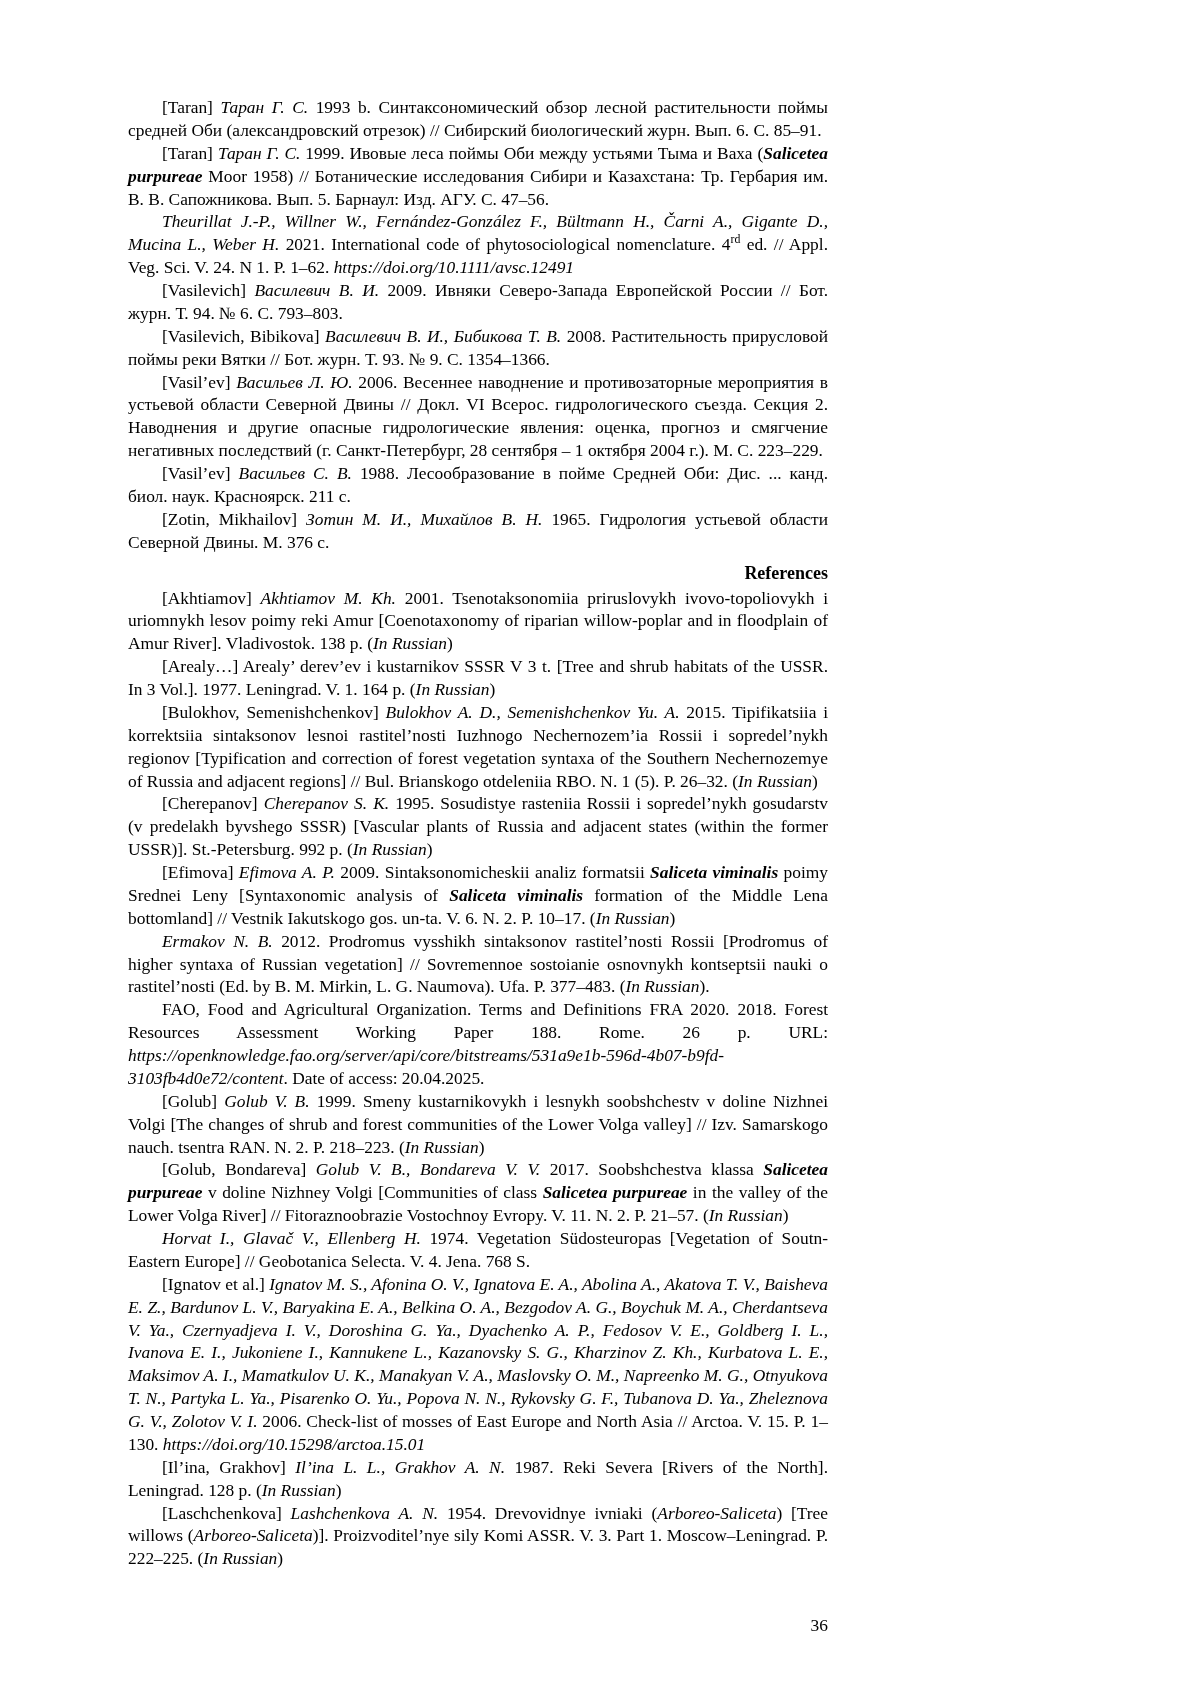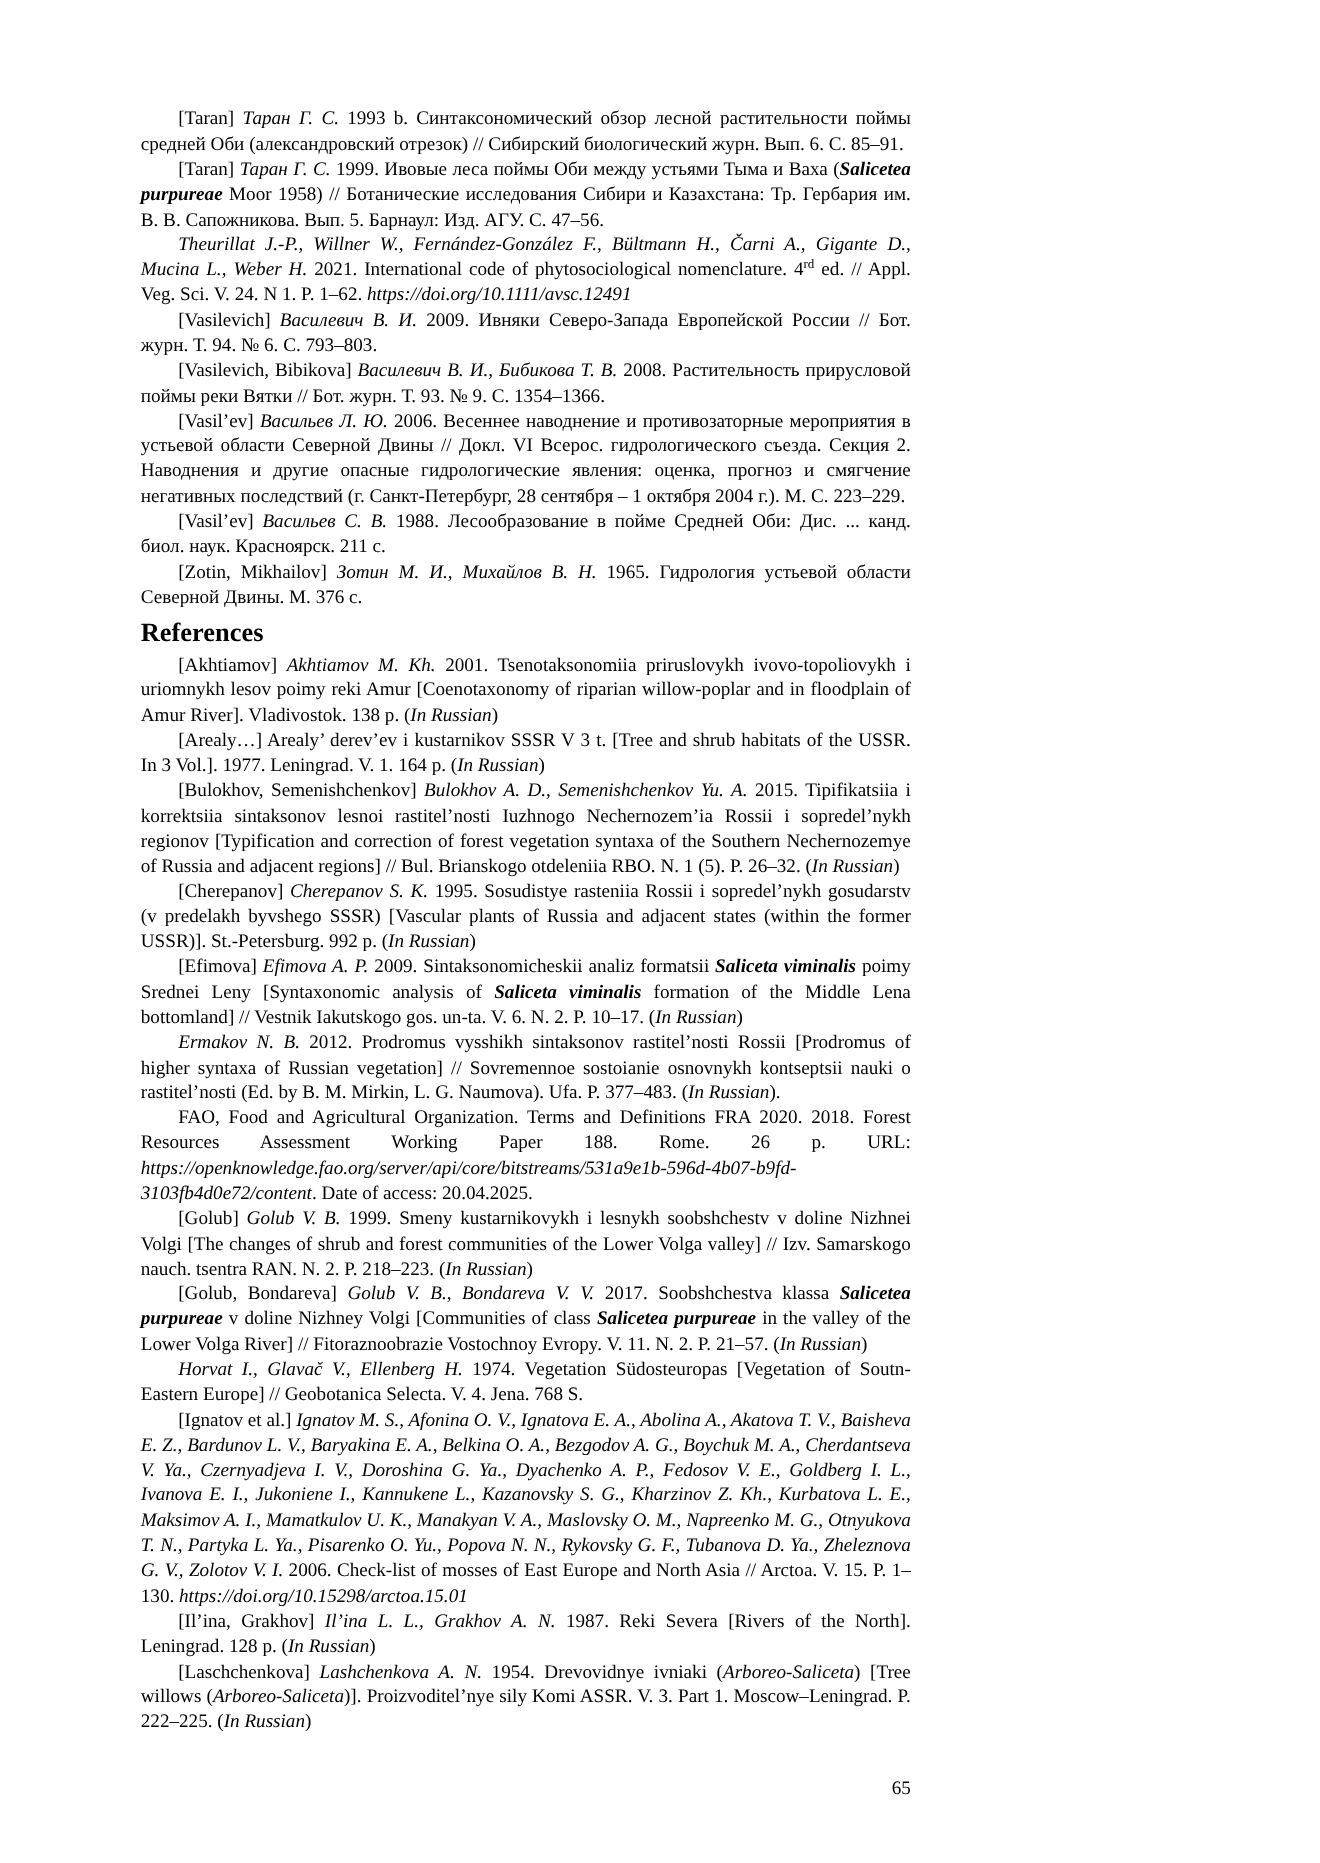--- a/index.html
+++ b/index.html
@@ -26,23 +26,23 @@
     line-height: 1.315;
     text-align: justify;
     text-justify: inter-word;
   }
   .entry {
     margin: 0;
     text-indent: 34px;
     hyphens: manual;
   }
   .section-title {
-    text-align: left;
+    text-align: right;
     font-weight: bold;
-    font-size: 24px;
+    font-size: 18px;
     margin: 9px 0 3px 0;
     text-indent: 0;
   }
   i, .i { font-style: italic; }
   .bi { font-weight: bold; font-style: italic; }
   .pageno {
     position: absolute;
     right: 128px;
     bottom: 58px;
     font-size: 17.4px;
@@ -80,15 +80,15 @@
       <p class="entry"><i>Ermakov N. B.</i><span> 2012. Prodromus vysshikh sintaksonov rastitel’nosti Rossii [Prodromus of higher syntaxa of Russian vegetation] // Sovremennoe sostoianie osnovnykh kontseptsii nauki o rastitel’nosti (Ed. by B. M. Mirkin, L. G. Naumova). Ufa. P. 377–483. (</span><i>In Russian</i><span>).</span></p>
       <p class="entry"><span>FAO, Food and Agricultural Organization. Terms and Definitions FRA 2020. 2018. Forest Resources Assessment Working Paper 188. Rome. 26 p. URL: </span><i>https://openknowledge.fao.org/server/api/core/bitstreams/531a9e1b-596d-4b07-b9fd-3103fb4d0e72/content</i><span>. Date of access: 20.04.2025.</span></p>
       <p class="entry"><span>[Golub] </span><i>Golub V. B.</i><span> 1999. Smeny kustarnikovykh i lesnykh soobshchestv v doline Nizhnei Volgi [The changes of shrub and forest communities of the Lower Volga valley] // Izv. Samarskogo nauch. tsentra RAN. N. 2. P. 218–223. (</span><i>In Russian</i><span>)</span></p>
       <p class="entry"><span>[Golub, Bondareva] </span><i>Golub V. B., Bondareva V. V.</i><span> 2017. Soobshchestva klassa </span><span class="bi">Salicetea purpureae</span><span> v doline Nizhney Volgi [Communities of class </span><span class="bi">Salicetea purpureae</span><span> in the valley of the Lower Volga River] // Fitoraznoobrazie Vostochnoy Evropy. V. 11. N. 2. P. 21–57. (</span><i>In Russian</i><span>)</span></p>
       <p class="entry"><i>Horvat I., Glavač V., Ellenberg H.</i><span> 1974. Vegetation Südosteuropas [Vegetation of Soutn-Eastern Europe] // Geobotanica Selecta. V. 4. Jena. 768 S.</span></p>
       <p class="entry"><span>[Ignatov et al.] </span><i>Ignatov M. S., Afonina O. V., Ignatova E. A., Abolina A., Akatova T. V., Baisheva E. Z., Bardunov L. V., Baryakina E. A., Belkina O. A., Bezgodov A. G., Boychuk M. A., Cherdantseva V. Ya., Czernyadjeva I. V., Doroshina G. Ya., Dyachenko A. P., Fedosov V. E., Goldberg I. L., Ivanova E. I., Jukoniene I., Kannukene L., Kazanovsky S. G., Kharzinov Z. Kh., Kurbatova L. E., Maksimov A. I., Mamatkulov U. K., Manakyan V. A., Maslovsky O. M., Napreenko M. G., Otnyukova T. N., Partyka L. Ya., Pisarenko O. Yu., Popova N. N., Rykovsky G. F., Tubanova D. Ya., Zheleznova G. V., Zolotov V. I.</i><span> 2006. Check-list of mosses of East Europe and North Asia // Arctoa. V. 15. P. 1–130. </span><i>https://doi.org/10.15298/arctoa.15.01</i></p>
       <p class="entry"><span>[Il’ina, Grakhov] </span><i>Il’ina L. L., Grakhov A. N.</i><span> 1987. Reki Severa [Rivers of the North]. Leningrad. 128 p. (</span><i>In Russian</i><span>)</span></p>
       <p class="entry"><span>[Laschchenkova] </span><i>Lashchenkova A. N.</i><span> 1954. Drevovidnye ivniaki (</span><i>Arboreo-Saliceta</i><span>) [Tree willows (</span><i>Arboreo-Saliceta</i><span>)]. Proizvoditel’nye sily Komi ASSR. V. 3. Part 1. Moscow–Leningrad. P. 222–225. (</span><i>In Russian</i><span>)</span></p>
     </div>
 
-  <div class="pageno">65</div>
+  <div class="pageno">36</div>
 
 </div>
 
 </body></html>

